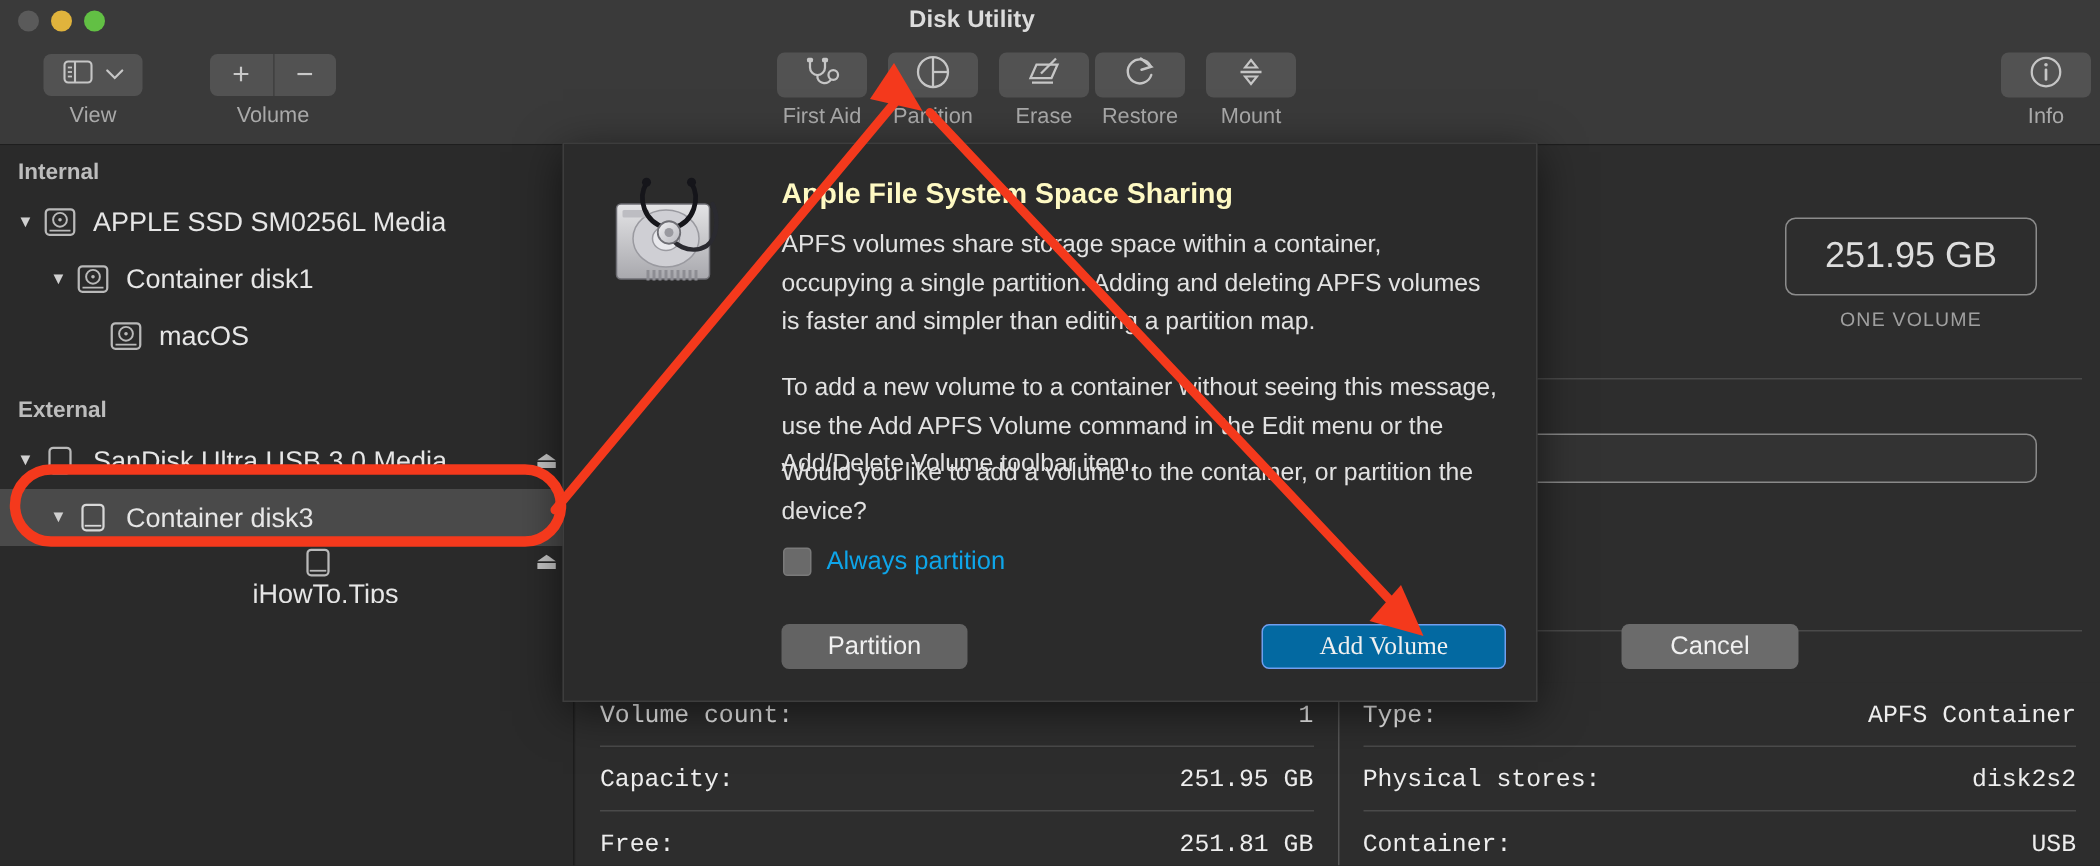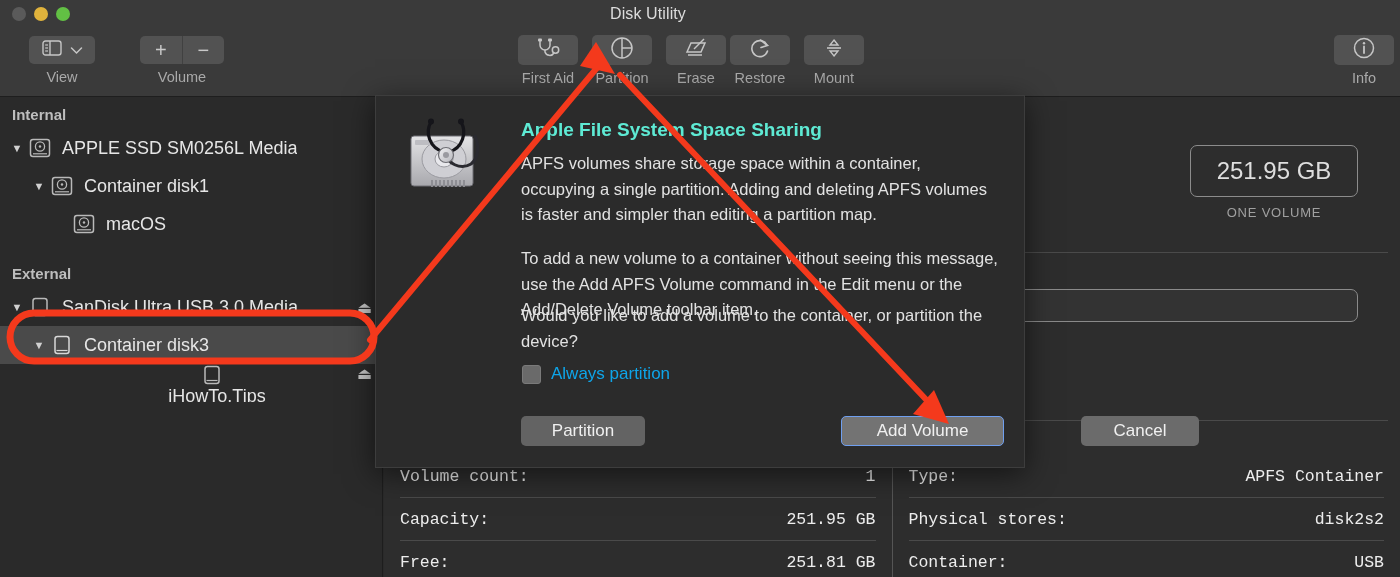--- a/index.html
+++ b/index.html
@@ -18,21 +18,21 @@
     background: #3a3a3a;
   }
   .traffic { position: absolute; top: 7px; display: flex; gap: 8px; left: 12px; }
   .light { width: 14px; height: 14px; border-radius: 50%; }
   .light.red { background: #5a5a5a; }
   .light.yellow { background: #e0b33c; }
   .light.green { background: #62c044; }
   .win-title {
     position: absolute; left: 0; top: 0; width: 1296px; height: 28px;
     line-height: 28px; text-align: center;
-    color: #dcdcdc; font-size: 16px; letter-spacing: .1px;
+    color: #dcdcdc; font-size: 16px; letter-spacing: .1px; font-weight: bold;
   }
 
   
   .toolbar {
     position: absolute; left: 0; top: 28px; width: 1400px; height: 69px;
     background: #3a3a3a; border-bottom: 1px solid #1e1e1e;
   }
   .tb-item { position: absolute; text-align: center; }
   .tb-btn {
     background: #525252; border-radius: 5px;
@@ -122,21 +122,21 @@
 
   
   .dialog {
     position: absolute; left: 375px; top: 95px; width: 650px; height: 373px;
     background: #2b2b2b; border: 1px solid #3d3d3d;
     box-shadow: 0 6px 28px rgba(0,0,0,.55);
   }
   .dlg-icon { position: absolute; left: 29px; top: 22px; width: 86px; height: 80px; }
   .dlg-title {
     position: absolute; left: 145px; top: 23px; right: 20px;
-    color: #5eead4; font-size: 19px; font-weight: bold;
+    color: #fef9c3; font-size: 19px; font-weight: bold;
   }
   .dlg-p {
     position: absolute; left: 145px; right: 26px;
     color: #e2e2e2; font-size: 16.5px; line-height: 25.5px;
   }
   #dlg-p1 { top: 55px; }
   #dlg-p2 { top: 150px; }
   #dlg-p3 { top: 207px; }
   .dlg-check {
     position: absolute; left: 146px; top: 268px;
@@ -144,21 +144,21 @@
     color: #0ea5e9; font-size: 17px;
   }
   .cbox { width: 19px; height: 19px; border-radius: 3px; background: #6a6a6a; border: 1px solid #7a7a7a; }
   .dlg-btns { position: absolute; left: 0; top: 320px; width: 650px; height: 34px; }
   .btn {
     position: absolute; height: 30px; border-radius: 5px;
     display: flex; align-items: center; justify-content: center;
     font-size: 17px; color: #f0f0f0;
   }
   .btn.gray { background: #6b6b6b; }
-  .btn.blue { background: #737373; border: 1px solid #6f9ff0; }
+  .btn.blue { background: #0369a1; border: 1px solid #6f9ff0; font-family: Liberation Serif, serif; }
   #btn-partition { left: 145px; width: 124px; background: #636363; }
   #btn-cancel    { left: 705px; width: 118px; }
   #btn-addvolume { left: 465px; width: 163px; }
 
   
   .anno { position: absolute; left: 0; top: 0; width: 1400px; height: 577px; pointer-events: none; }
 </style>
 </head>
 <body>
 

